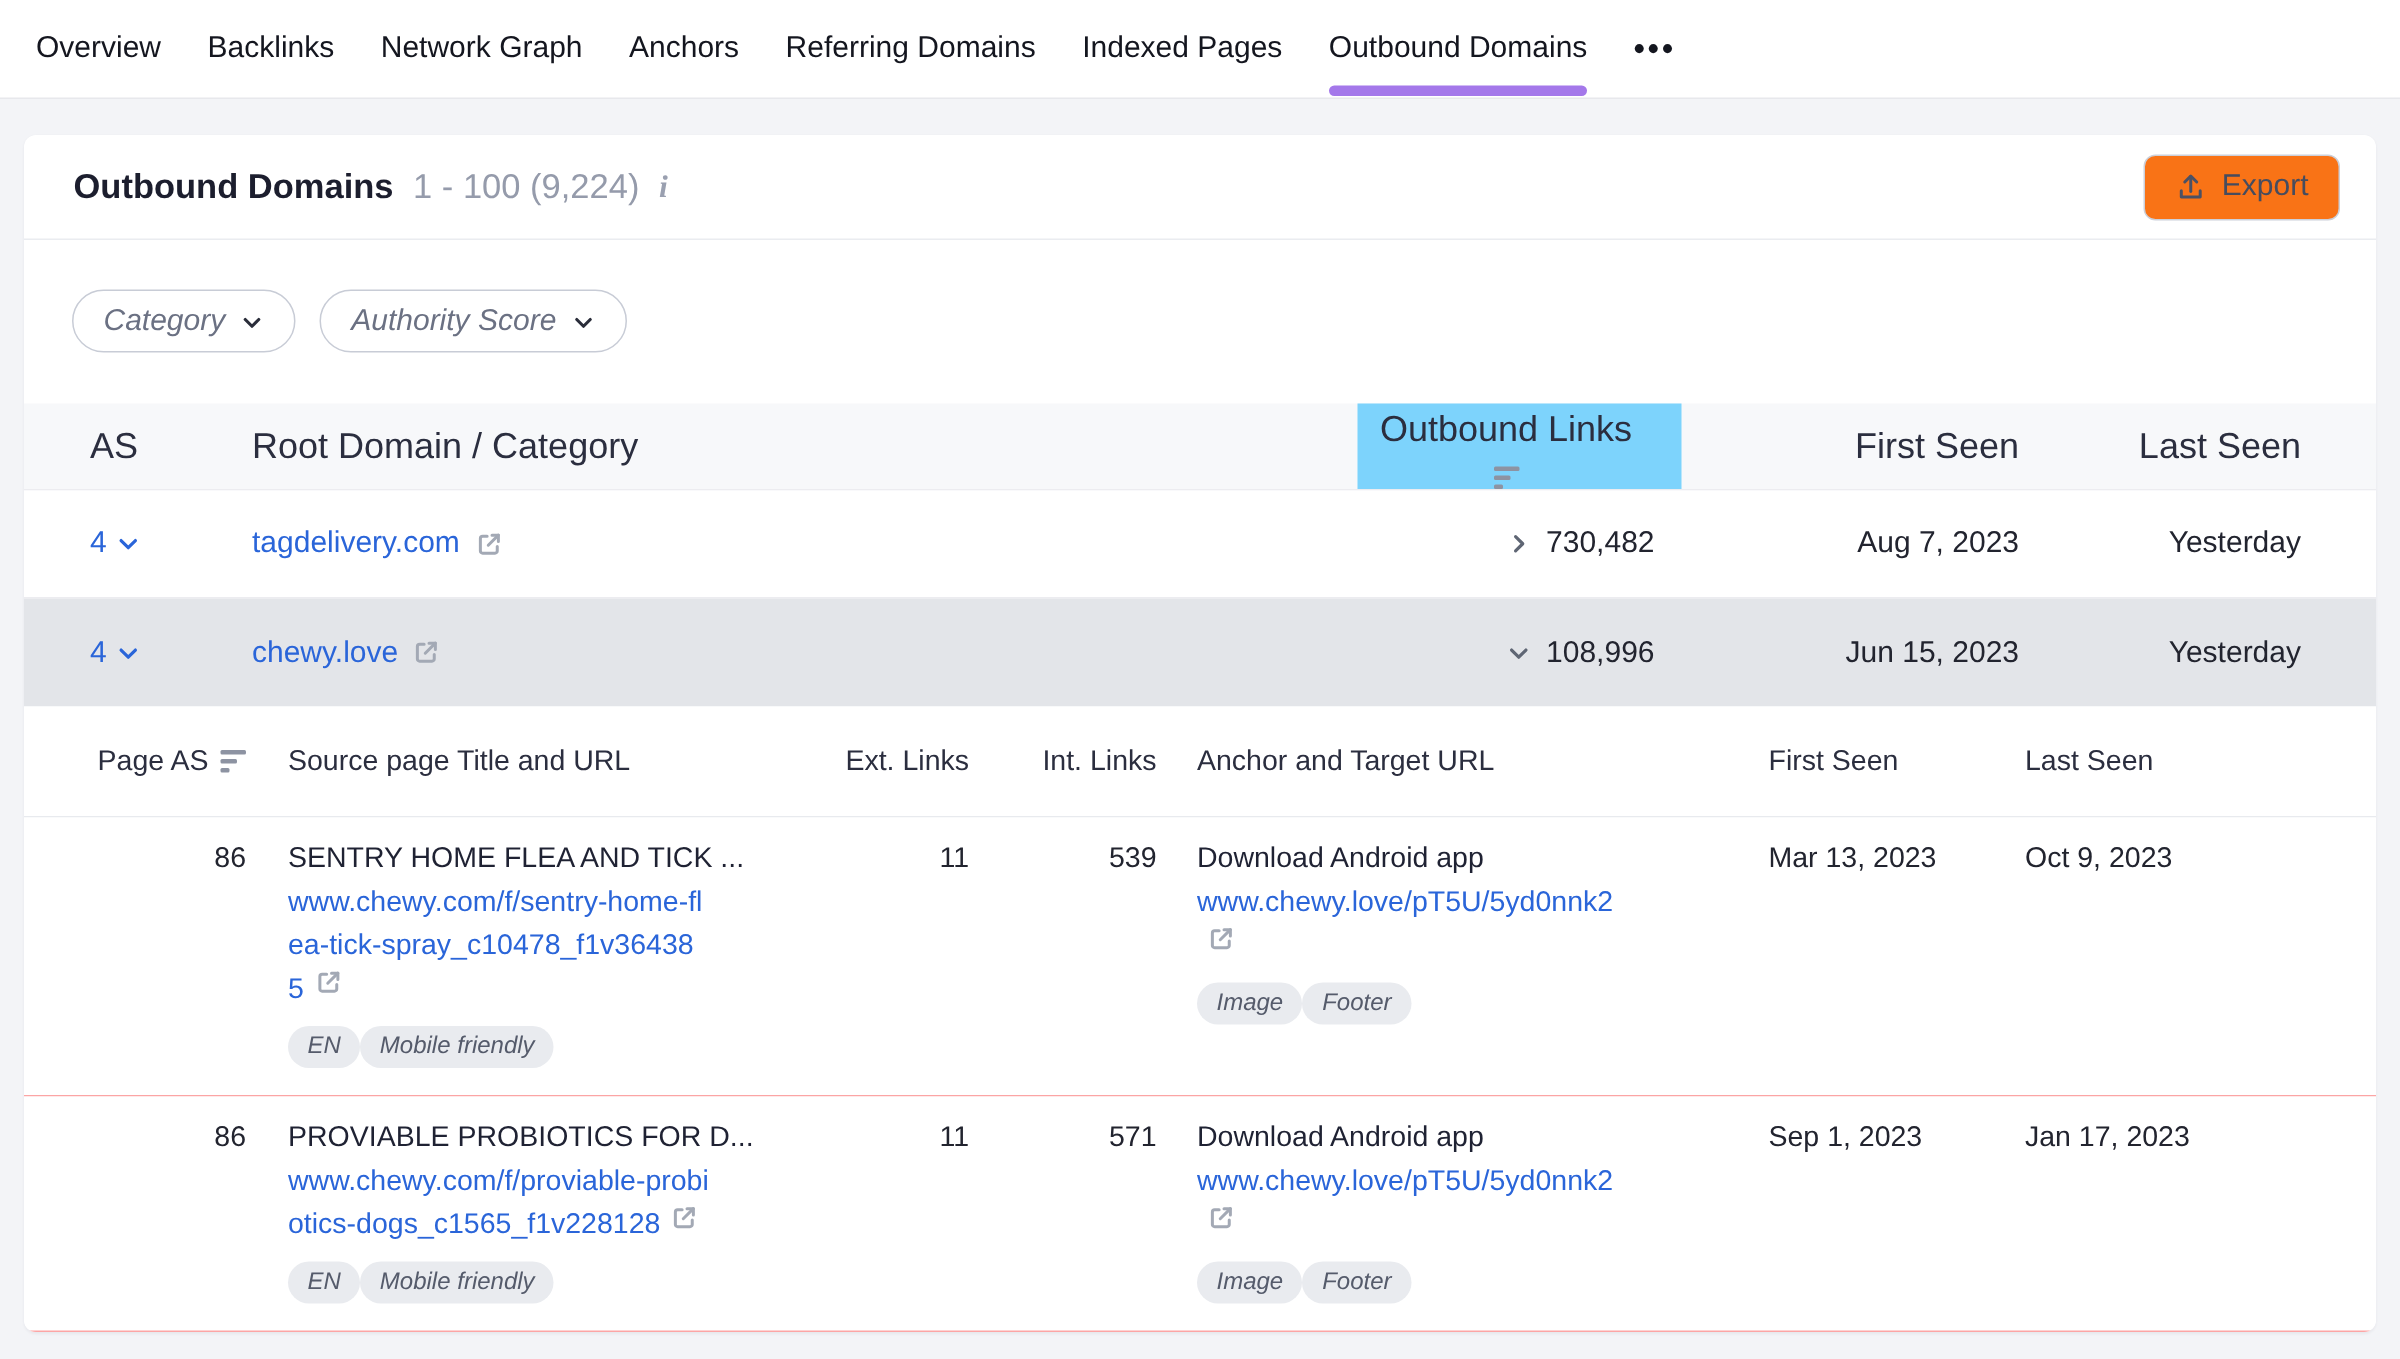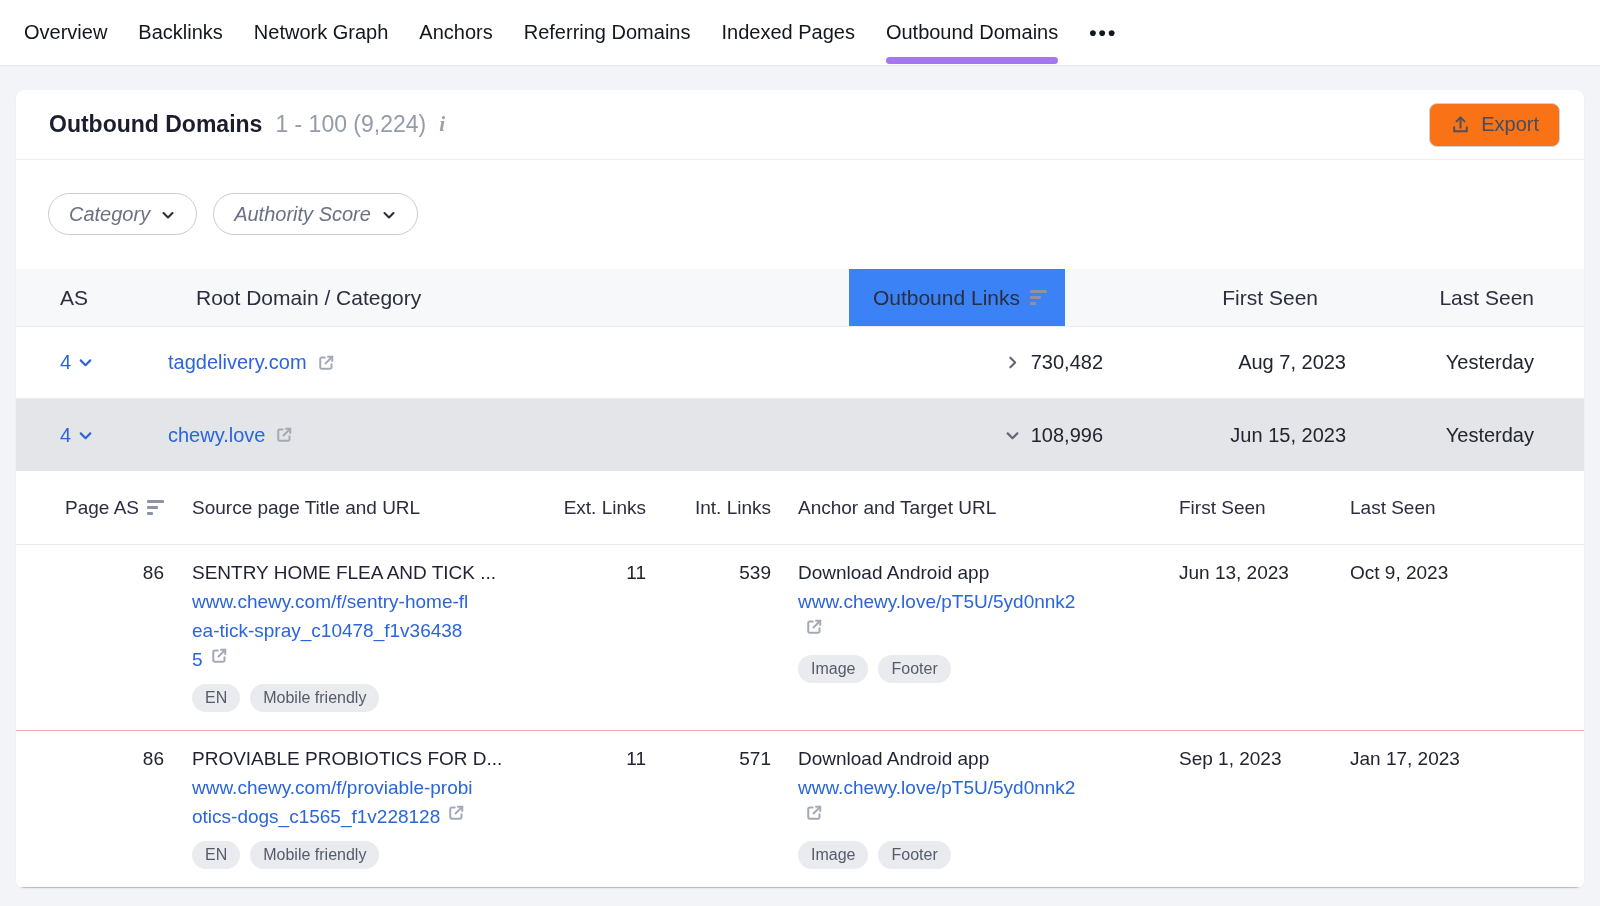--- a/index.html
+++ b/index.html
@@ -52,32 +52,31 @@
   .filters { display:flex; gap:16px; padding:33px 24px 34px 32px; }
   .pill-btn {
     display:flex; align-items:center; gap:10px; height:42px; padding:0 20px;
     border:1px solid #c8ccd6; border-radius:21px; background:#fff;
     font-size:20px; color:#6b7183; cursor:pointer;font-style:italic;
   }
   .pill-btn svg { margin-top:2px; }
   
   .mhead, .mrow { display:flex; align-items:center; width:100%; }
   .mhead {
-    background:#f7f8fa; height:58px; font-size:21px; color:#2b2e3f;
+    background:#f7f8fa; height:58px; font-size:24px; color:#2b2e3f;
     border-bottom:1px solid #ececf0;
-    gap:28px;
   }
   .mrow { height:72px; font-size:20px; }
   .mrow.row-plain { background:#fff; border-bottom:1px solid #ececf0; }
   .mrow.row-expanded { background:#e3e5e9; }
   .c-as   { width:136px; padding-left:44px; display:flex; align-items:center; gap:6px; }
   .c-dom  { flex:1; display:flex; align-items:center; gap:9px; padding-left:16px; }
   .c-out  { width:216px; display:flex; align-items:center; justify-content:flex-end;
             gap:10px; padding-right:18px; align-self:stretch; }
-  .mhead .c-out { background:#3b82f6; }
+  .mhead .c-out { background:#7dd3fc;flex-direction:column; }
   .c-fs   { width:225px; text-align:right; }
   .c-ls   { width:238px; text-align:right; padding-right:50px; }
   .as-link { color:var(--link); cursor:pointer; text-decoration:none; }
   .dom-link { color:var(--link); cursor:pointer; text-decoration:none; }
   .sort-ico { display:inline-flex; flex-direction:column; gap:3px; width:17px; cursor:pointer; }
   .sort-ico i { display:block; height:3px; background:#8d93a2; border-radius:1px; }
   .sort-ico i:nth-child(1){ width:17px; } .sort-ico i:nth-child(2){ width:11px; }
   .sort-ico i:nth-child(3){ width:6px; }
   
   .nhead { display:flex; align-items:center; height:74px; font-size:19px; color:#2b2e3f;
@@ -87,21 +86,21 @@
   .n-as   { width:148px; display:flex; justify-content:flex-end; align-items:center; gap:8px; }
   .n-src  { width:390px; padding-left:28px; }
   .n-ext  { width:92px;  text-align:right; }
   .n-int  { width:125px; text-align:right; }
   .n-anc  { width:408px; padding-left:27px; }
   .n-fs   { width:171px; }
   .n-ls   { width:234px; }
   .page-title { color:#1f2233; line-height:28px; white-space:nowrap; }
   .url-line { color:var(--link); line-height:29px; cursor:pointer; white-space:nowrap; }
   .url-line .ext-ic { margin-left:6px; }
-  .badge-row { display:flex; gap:10px; margin-top:10px; }
+  .badge-row { display:flex; margin-top:10px;font-style:italic; }
   .badge {
     background:#e9ebef; color:#555b6b; font-size:16px; height:28px;
     display:inline-flex; align-items:center; padding:0 13px; border-radius:14px;
     white-space:nowrap;
   }
   .ext-ic { display:inline-flex; cursor:pointer; }
   .chev { display:inline-flex; cursor:pointer; }
   .nrow .n-ext, .nrow .n-int, .nrow .n-fs, .nrow .n-ls { line-height:28px; }
 </style>
 </head>
@@ -278,21 +277,21 @@
               <path d="M7 3.6 H4.6 A1.2 1.2 0 0 0 3.4 4.8 V11.4 A1.2 1.2 0 0 0 4.6 12.6 H11.2 A1.2 1.2 0 0 0 12.4 11.4 V9"></path>
               <path d="M7.6 8.4 L13 3"></path>
               <path d="M9.6 3 H13 V6.4"></path>
             </svg>
           </span></div>
       <div class="badge-row">
         <span class="badge">Image</span>
         <span class="badge">Footer</span>
       </div>
     </div>
-    <div class="n-fs">Jun 13, 2023</div>
+    <div class="n-fs">Mar 13, 2023</div>
     <div class="n-ls">Oct 9, 2023</div>
   </div>
 
   <div class="nrow">
     <div class="n-as">
       <span style="line-height:28px;">86</span>
     </div>
     <div class="n-src">
       <div class="page-title">PROVIABLE PROBIOTICS FOR D...</div>
       <div class="url-line">www.chewy.com/f/proviable-probi</div>

